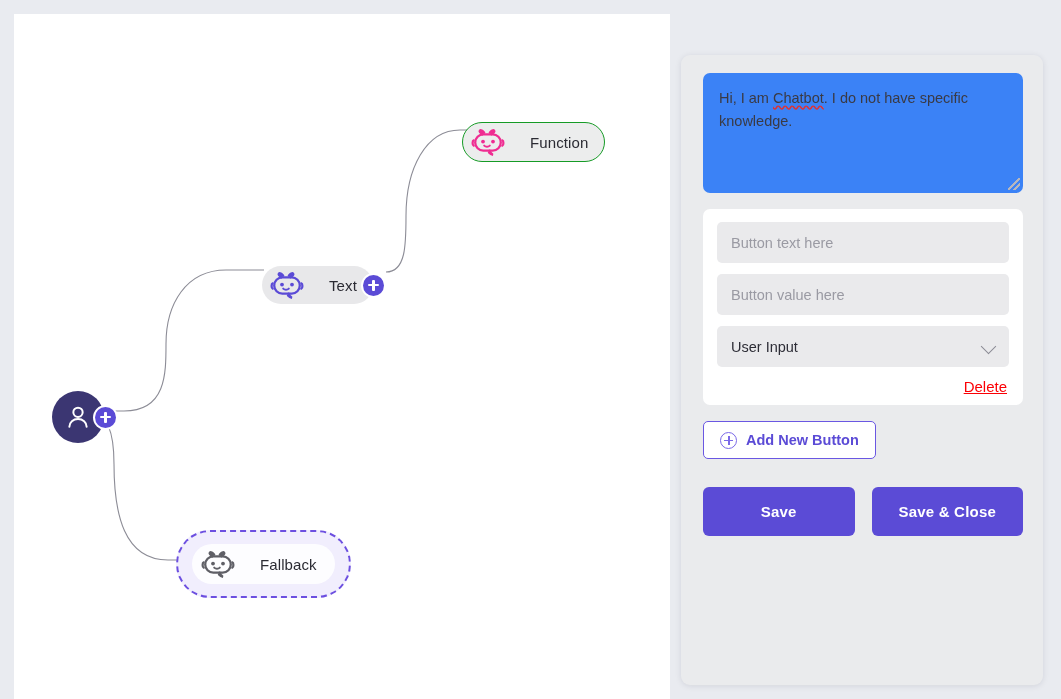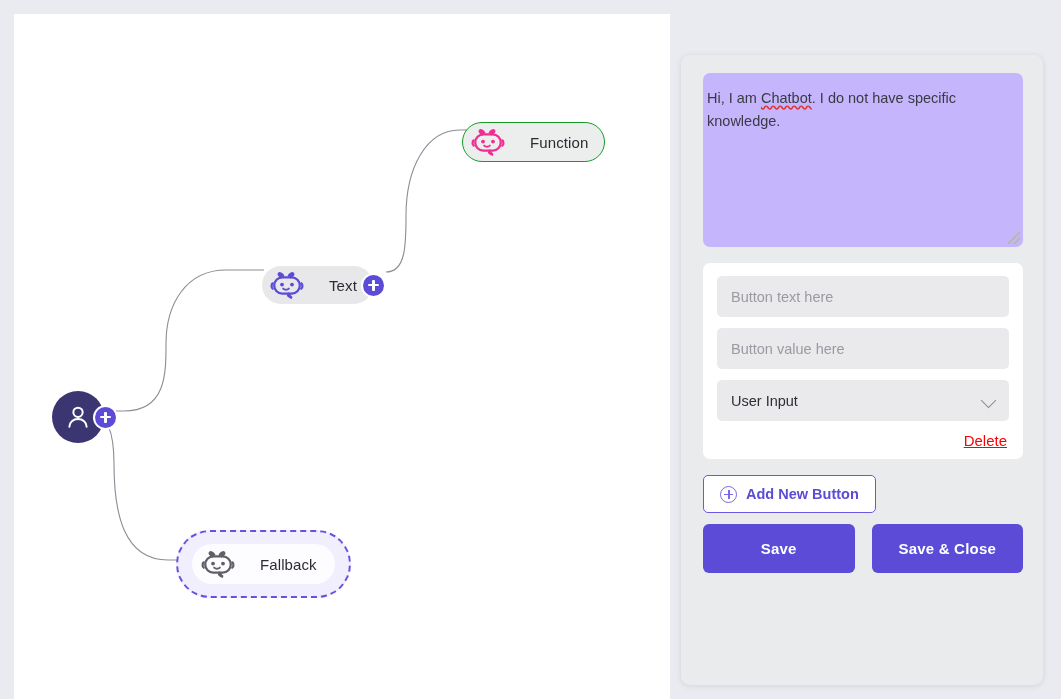--- a/index.html
+++ b/index.html
@@ -129,24 +129,24 @@
     width:24px; height:2.3px; background:#b9b9c6; border-radius:1px;
   }
   #close-btn::before { transform:rotate(45deg); }
   #close-btn::after  { transform:rotate(-45deg); }
 
   #panel-body { padding:18px 20px 0 22px; }
 
   
   #message-box {
     position:relative;
-    background:#c4b5fd;
+    background:#3b82f6;
     border-radius:7px;
-    height:174px;
-    padding:14px 4px;
+    height:120px;
+    padding:14px 16px;
   }
   #message-text {
     font-size:14.5px;
     color:#3a3a44;
     line-height:1.6;
     white-space:pre-wrap;
   }
   #message-text .misspelled {
     text-decoration:underline wavy #e03131;
     text-decoration-skip-ink:none;
@@ -214,21 +214,21 @@
     width:17px; height:17px; border-radius:50%;
     border:1.4px solid #7a68e8; position:relative;
   }
   .circle-plus::before, .circle-plus::after {
     content:""; position:absolute; background:#7a68e8;
   }
   .circle-plus::before { left:3px; top:7px; width:9px; height:1.6px; }
   .circle-plus::after  { left:7px; top:3px; width:1.6px; height:9px; }
 
   
-  #save-row { display:flex; gap:17px; margin-top:11px; }
+  #save-row { display:flex; gap:17px; margin-top:28px; }
   .primary-btn {
     background:#5b4bd6;
     color:#ffffff;
     border:none;
     border-radius:6px;
     height:49px;
     width:152px;
     font-family:"Liberation Sans", sans-serif;
     font-size:15px;
     font-weight:bold;

